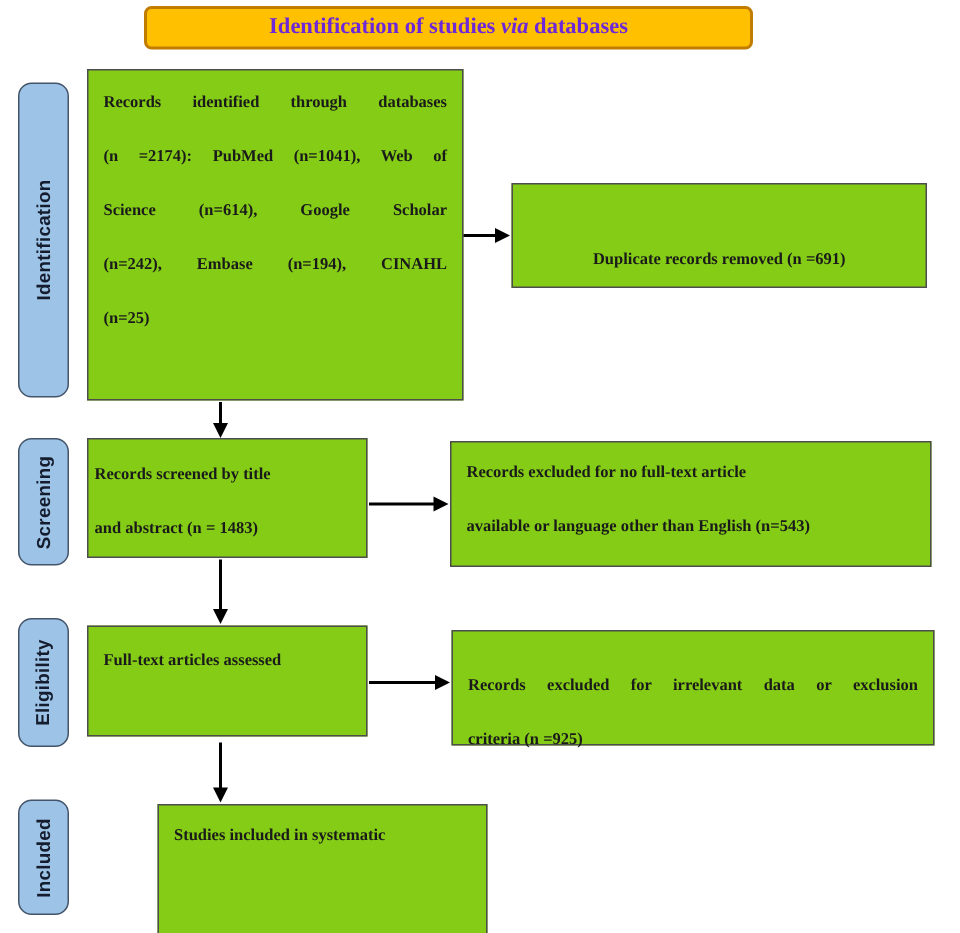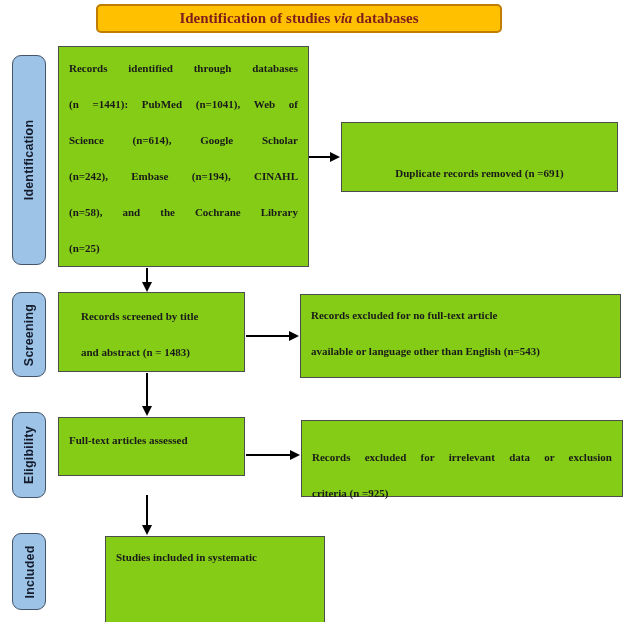--- a/index.html
+++ b/index.html
@@ -5,21 +5,21 @@
   html,body{margin:0;padding:0;background:#ffffff;}
   .canvas{
     position:relative;width:640px;height:622px;background:#ffffff;
     font-family:"Liberation Serif", serif;color:#1a1a1a;overflow:hidden;
   }
   
   .banner{
     position:absolute;left:96px;top:4px;width:406px;height:29px;
     background:#FFC000;border:2px solid #C17D00;border-radius:5px;
     display:flex;align-items:center;justify-content:center;
-    font-weight:bold;font-size:15px;color:#7f1d1d;box-sizing:border-box;
+    font-weight:bold;font-size:15px;color:#6d28d9;box-sizing:border-box;
   }
   .banner i{font-style:italic;}
   
   .stage{
     position:absolute;left:12px;width:34px;
     background:#9DC3E6;border:1.6px solid #44546A;border-radius:9px;
     display:flex;align-items:center;justify-content:center;box-sizing:border-box;
   }
   .stage span{
     transform:rotate(-90deg);white-space:nowrap;
@@ -33,23 +33,23 @@
   
   .box{
     position:absolute;background:#84cc16;border:1.6px solid #4d4d4d;
     box-sizing:border-box;font-size:11px;font-weight:bold;
   }
   .ln{line-height:36px;white-space:nowrap;}
   .jl{white-space:normal;text-align:justify;text-align-last:justify;}
   .bx-identified{left:58px;top:46px;width:251px;height:221px;padding:3px 10px;}
   .bx-duplicates{left:341px;top:122px;width:277px;height:70px;
                  display:flex;align-items:flex-end;justify-content:center;}
-  .bx-screened{left:58px;top:292px;width:187px;height:80px;padding:5px 22px;}
+  .bx-screened{left:58px;top:292px;width:187px;height:80px;padding:5px 4px;}
   .bx-screen-excluded{left:300px;top:294px;width:321px;height:84px;padding:2px 10px;}
-  .bx-fulltext{left:58px;top:417px;width:187px;height:59px;padding:4px 10px;}
+  .bx-fulltext{left:58px;top:417px;width:187px;height:74px;padding:4px 10px;}
   .bx-fulltext-excluded{left:301px;top:420px;width:322px;height:77px;padding:18px 10px;}
   .bx-included{left:57px;top:536px;width:220px;height:92px;padding:2px 10px;margin-left:48px;}
   
   .hline{position:absolute;height:1.6px;background:#000;}
   .vline{position:absolute;width:1.6px;background:#000;}
   .tri-r{position:absolute;width:0;height:0;
          border-top:5px solid transparent;border-bottom:5px solid transparent;
          border-left:10px solid #000;}
   .tri-d{position:absolute;width:0;height:0;
          border-left:5px solid transparent;border-right:5px solid transparent;
@@ -76,24 +76,23 @@
   </div>
   <div class="stage st-eligibility">
     <span>Eligibility</span>
   </div>
   <div class="stage st-included">
     <span>Included</span>
   </div>
 
   <div class="box bx-identified">
     <div class="ln jl">Records identified through databases</div>
-    <div class="ln jl">(n =1441): PubMed (n=1041), Web of</div>
+    <div class="ln jl">(n =2174): PubMed (n=1041), Web of</div>
     <div class="ln jl">Science (n=614), Google Scholar</div>
     <div class="ln jl">(n=242), Embase (n=194), CINAHL</div>
-    <div class="ln jl">(n=58), and the Cochrane Library</div>
     <div class="ln">(n=25)</div>
   </div>
 
   <div class="box bx-duplicates">
     <span class="ln">Duplicate records removed (n =691)</span>
   </div>
 
   <div class="box bx-screened">
     <div class="ln">Records screened by title</div>
     <div class="ln">and abstract (n = 1483)</div>

